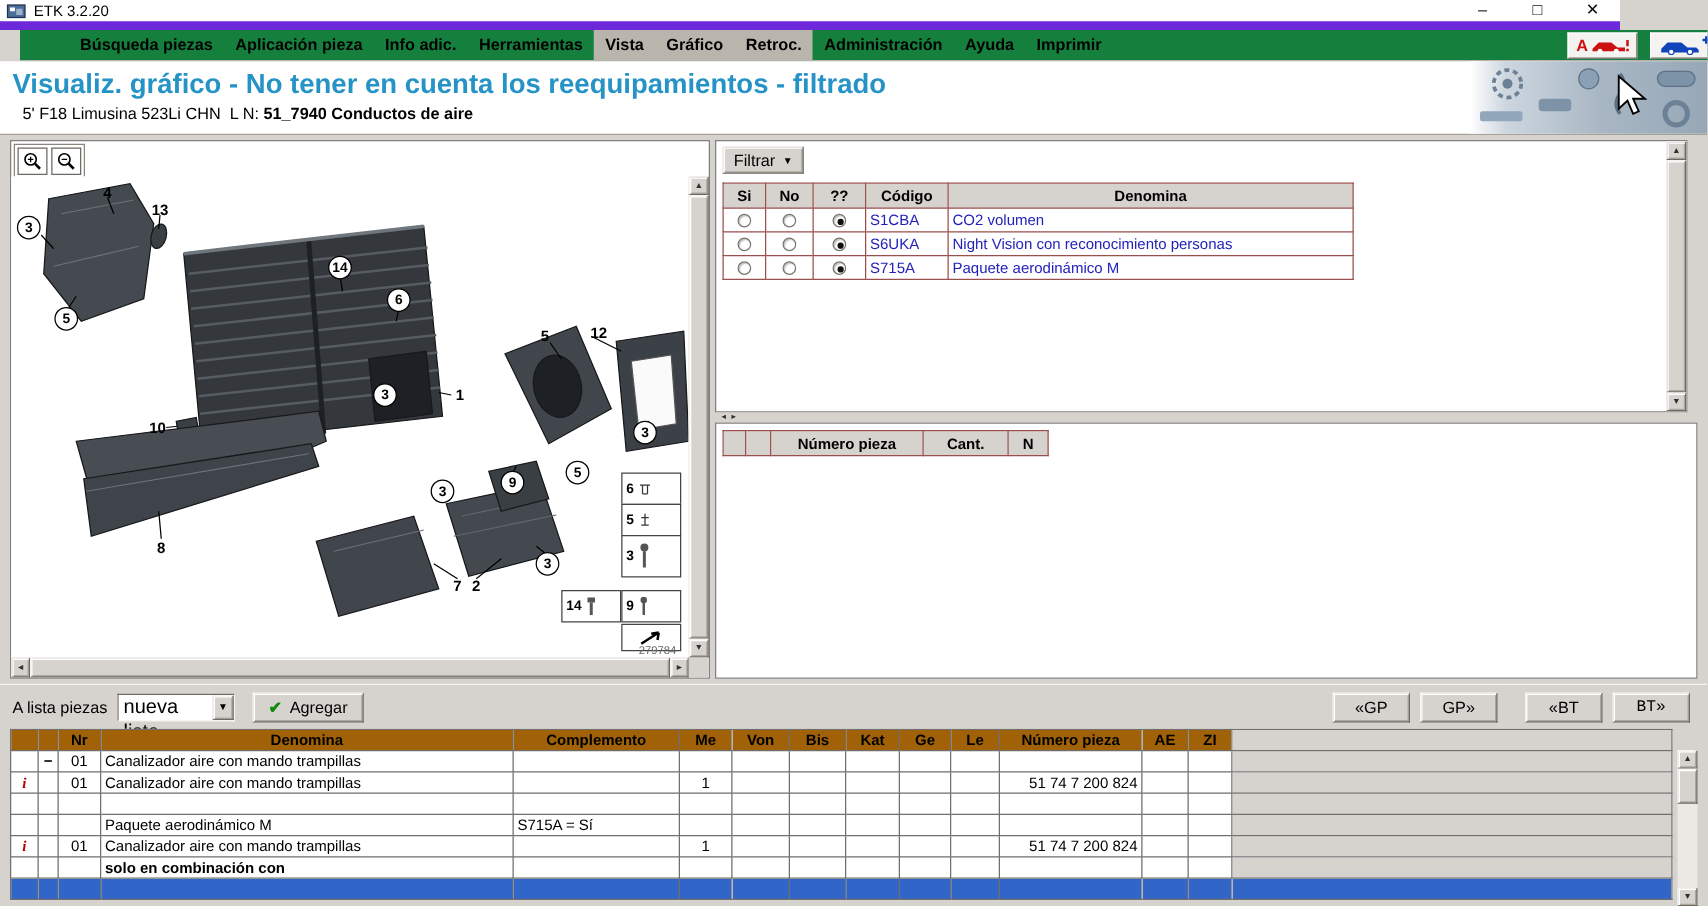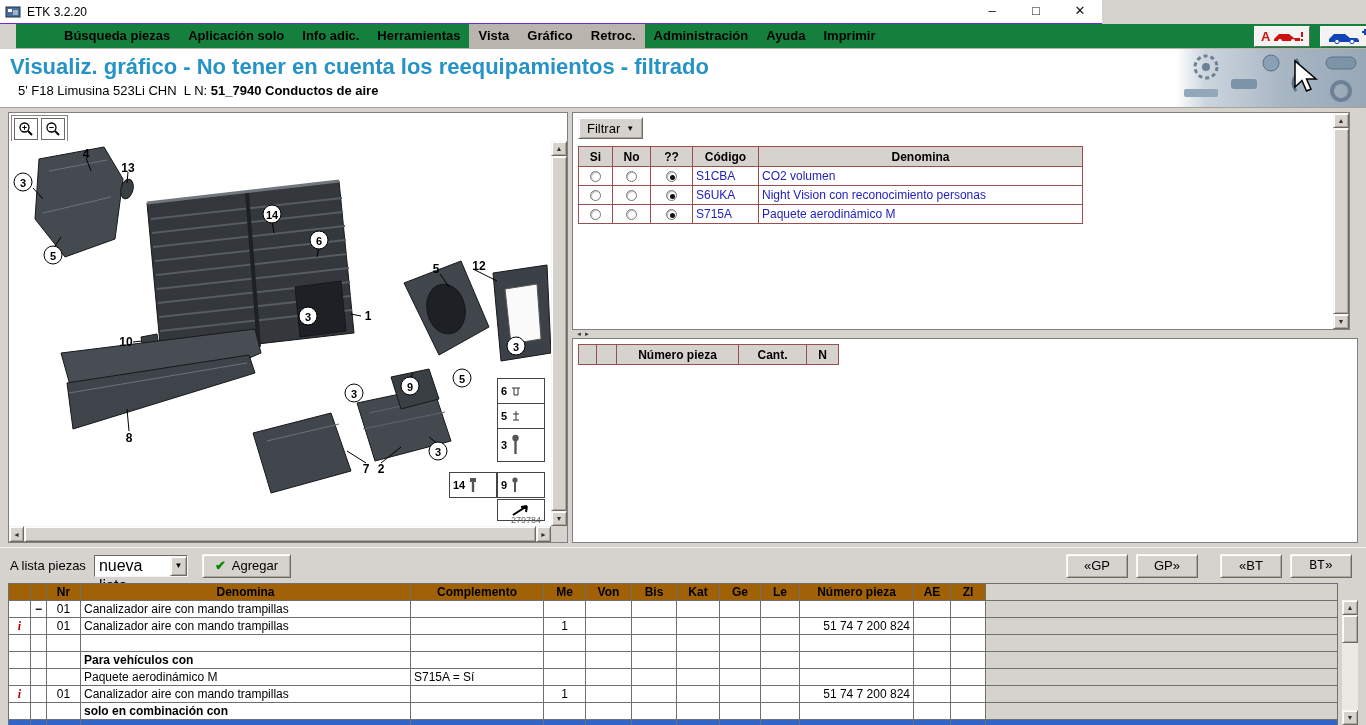--- a/index.html
+++ b/index.html
@@ -5,22 +5,22 @@
   * { box-sizing: border-box; }
   html,body { margin:0; padding:0; }
   body {
     width:1366px; height:725px; overflow:hidden;
     font-family:"Liberation Sans", sans-serif;
     background:#d6d3ce; color:#000;
   }
   .app { position:relative; width:1366px; height:725px; }
 
   
-  .titlebar { position:absolute; left:0; top:0; width:1102px; height:24px;
-    background:#ffffff; border-bottom:1px solid #6d28d9; display:flex; align-items:center; }
+  .titlebar { position:absolute; left:0; top:0; width:1296px; height:24px;
+    background:#ffffff; border-bottom:7px solid #6d28d9; display:flex; align-items:center; }
   .titlebar .ticon { margin-left:5px; display:inline-flex; }
   .titlebar .ttext { font-size:12px; margin-left:6px; }
   .win-controls { margin-left:auto; display:flex; height:24px; }
   .win-btn { width:44px; height:24px; text-align:center; line-height:22px; font-size:13px; color:#111; }
 
   
   .menubar { position:absolute; left:16px; top:24px; width:1366px; height:25px;
     background:#15803d; border-bottom:1px solid #b7b3ab; display:flex; align-items:stretch;
     font-size:13px; font-weight:bold;padding-left:39px; }
   .menu-item { padding:4px 9px 0 9px; white-space:nowrap; }
@@ -150,21 +150,21 @@
     <span class="ttext">ETK 3.2.20</span>
     <div class="win-controls">
       <span class="win-btn">–</span>
       <span class="win-btn">□</span>
       <span class="win-btn">✕</span>
     </div>
   </div>
 
   <div class="menubar">
     <span class="menu-item">Búsqueda piezas</span>
-    <span class="menu-item">Aplicación solo</span>
+    <span class="menu-item">Aplicación pieza</span>
     <span class="menu-item">Info adic.</span>
     <span class="menu-item">Herramientas</span>
     <span class="menu-item active">Vista</span>
     <span class="menu-item active">Gráfico</span>
     <span class="menu-item active">Retroc.</span>
     <span class="menu-item">Administración</span>
     <span class="menu-item">Ayuda</span>
     <span class="menu-item">Imprimir</span>
     <div class="menubar-right">
       <span class="icon-btn">
@@ -510,37 +510,20 @@
         <td></td>
             <td></td>
             <td></td>
         <td></td>
             <td></td>
         <td class="c-num"></td>
             <td></td>
             <td></td>
         <td class="filler"></td>
       </tr>
-      <tr class="bold-row">
-        <td class="c-info"></td>
-        <td class="c-exp"></td>
-        <td class="c-nr"></td>
-        <td class="c-den">Para vehículos con</td>
-        <td class="c-comp"></td>
-        <td class="c-me"></td>
-        <td></td>
-            <td></td>
-            <td></td>
-        <td></td>
-            <td></td>
-        <td class="c-num"></td>
-        <td></td>
-            <td></td>
-        <td class="filler"></td>
-      </tr>
       <tr>
         <td class="c-info"></td>
         <td class="c-exp"></td>
         <td class="c-nr"></td>
         <td class="c-den">Paquete aerodinámico M</td>
         <td class="c-comp">S715A = Sí</td>
         <td class="c-me"></td>
         <td></td>
             <td></td>
             <td></td>

